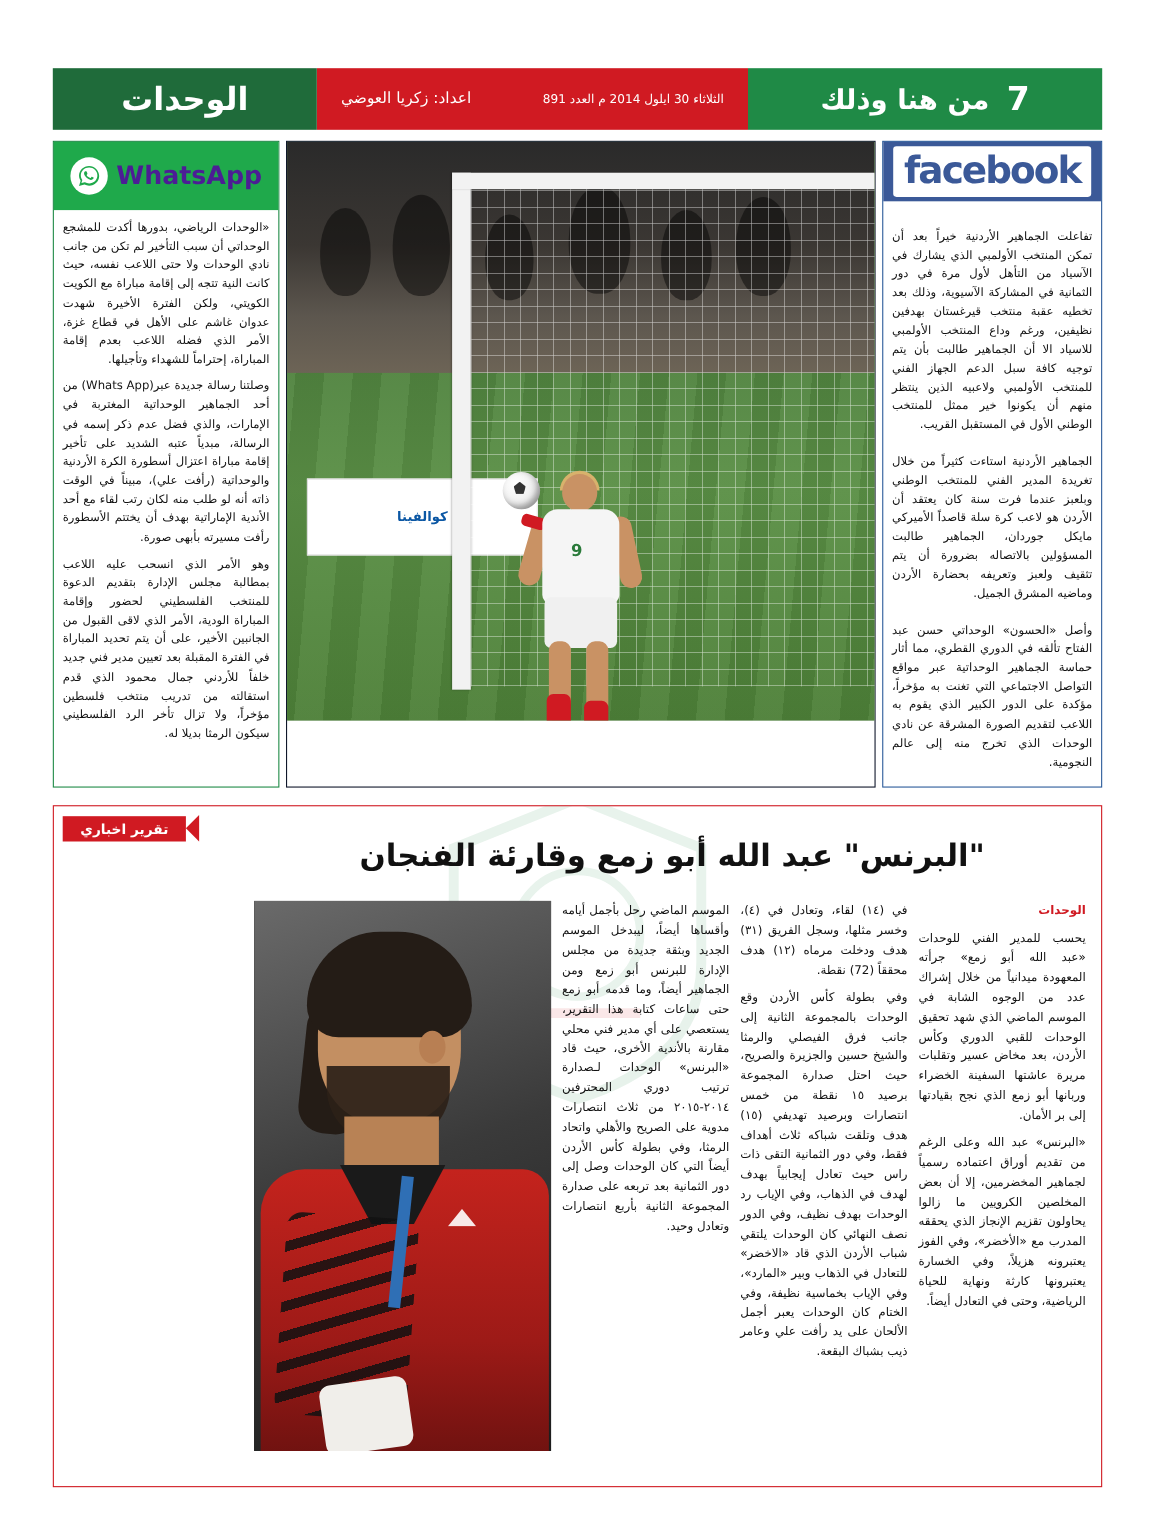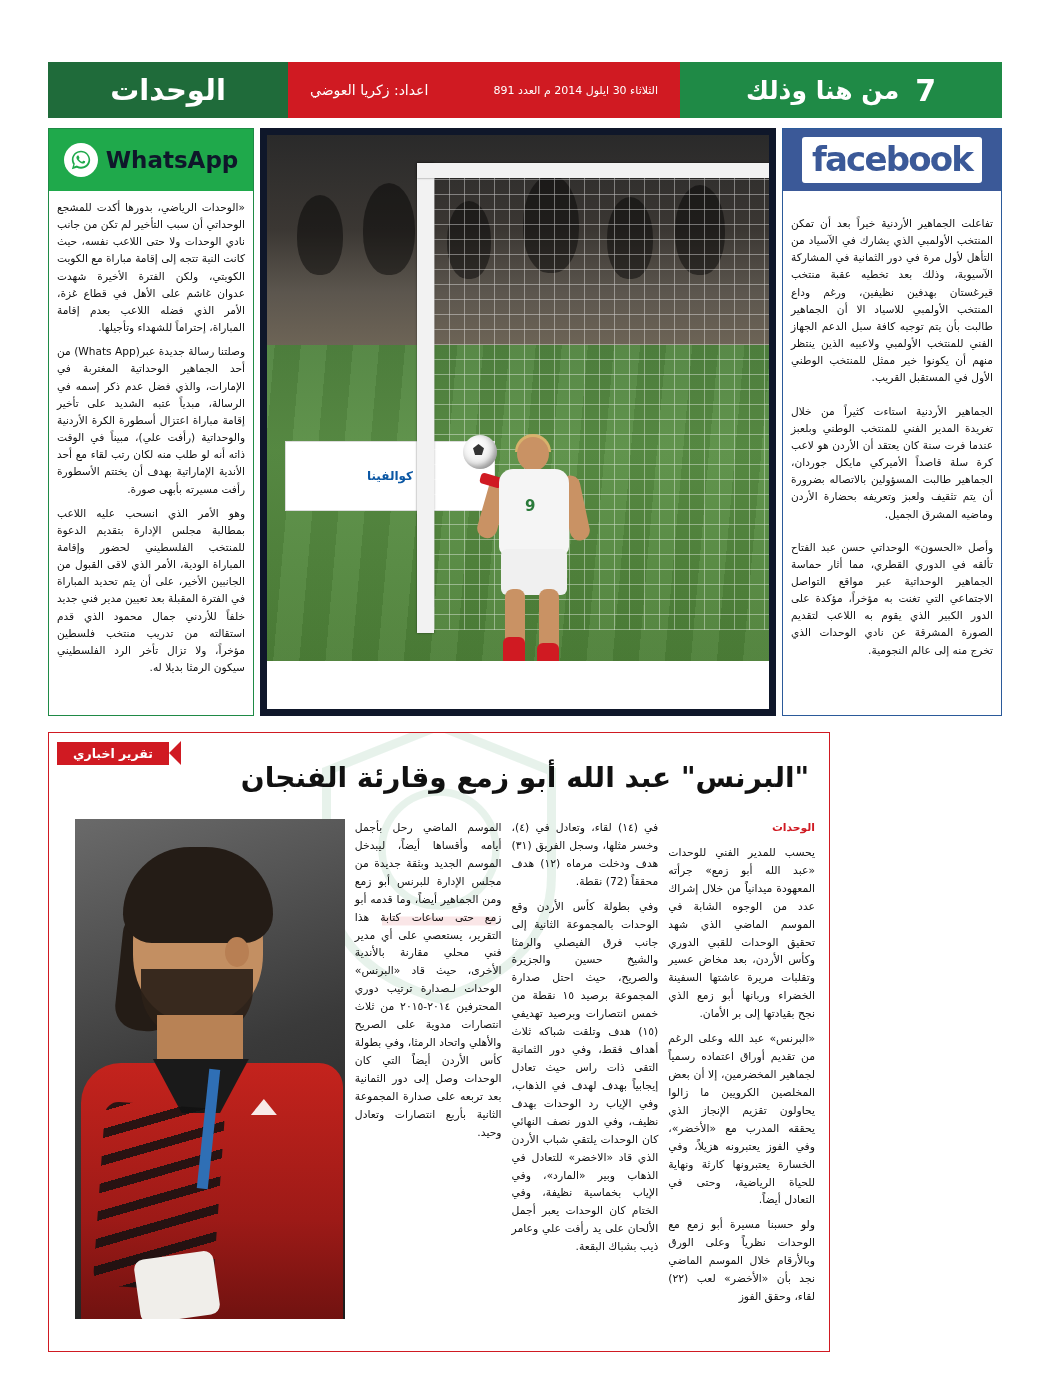--- a/index.html
+++ b/index.html
@@ -65,21 +65,21 @@
     position: absolute;
     top: 128px; left: 48px;
     width: 954px; height: 588px;
     display: flex;
     flex-direction: row;
     gap: 6px;
   }
 
   
   .fb-col {
-    width: 220px;
+    width: 200px;
     border: 1px solid #2b5a9a;
     display: flex;
     flex-direction: column;
   }
   .fb-logo-box {
     height: 62px;
     background: #3b5998;
     display: flex;
     align-items: center;
     justify-content: center;
@@ -105,21 +105,21 @@
     color: #111;
     direction: rtl;
   }
   .fb-body p { margin: 16px 0 7px 0; }
 
   
   .photo-col {
     flex: 1;
     display: flex;
     flex-direction: column;
-    border: 7px solid #0f172a;
+    border: 1px solid #0f172a;
   }
   .photo-wrap {
     position: relative;
     height: 526px;
     overflow: hidden;
     background: #4a7a3a;
   }
   .photo-caption {
     flex: 1;
     border-top: 1px solid #999;
@@ -218,37 +218,37 @@
     gap: 8px;
     flex-direction: row-reverse;
   }
   .wa-mark {
     width: 34px; height: 34px; border-radius: 50%;
     background: #ffffff;
     position: relative;
     display: flex; align-items: center; justify-content: center;
   }
   .wa-mark svg { width: 22px; height: 22px; }
-  .wa-word { color: #0f172a; font-size: 23px; font-weight: bold; }
+  .wa-word { color: #4c1d95; font-size: 23px; font-weight: bold; }
   .wa-body {
     flex: 1;
     padding: 8px 8px 6px 8px;
     font-size: 10.6px;
     line-height: 1.62;
     text-align: justify;
     direction: rtl;
     color: #111;
   }
   .wa-body p { margin: 0 0 7px 0; }
 
   
   .article {
     position: absolute;
     top: 732px; left: 48px;
-    width: 782px; height: 620px;
+    width: 954px; height: 620px;
     border: 1px solid #d01a22;
     background: #ffffff;
     overflow: hidden;
   }
   .watermark {
     position: absolute;
     left: 50%; top: -22px;
     transform: translateX(-50%);
     width: 300px; height: 300px;
     opacity: .10;
@@ -449,21 +449,20 @@
     </div>
 
     <div class="art-title">"البرنس" عبد الله أبو زمع وقارئة الفنجان</div>
 
     <div class="art-cols">
 
       <div class="col">
         <p class="col-lead">الوحدات</p>
         <p>يحسب للمدير الفني للوحدات «عبد الله أبو زمع» جرأته المعهودة ميدانياً من خلال إشراك عدد من الوجوه الشابة في الموسم الماضي الذي شهد تحقيق الوحدات للقبي الدوري وكأس الأردن، بعد مخاض عسير وتقلبات مريرة عاشتها السفينة الخضراء وربانها أبو زمع الذي نجح بقيادتها إلى بر الأمان.</p>
         <p>«البرنس» عبد الله وعلى الرغم من تقديم أوراق اعتماده رسمياً لجماهير المخضرمين، إلا أن بعض المخلصين الكرويين ما زالوا يحاولون تقزيم الإنجاز الذي يحققه المدرب مع «الأخضر»، وفي الفوز يعتبرونه هزيلاً، وفي الخسارة يعتبرونها كارثة ونهاية للحياة الرياضية، وحتى في التعادل أيضاً.</p>
-        <p>ولو حسبنا مسيرة أبو زمع مع الوحدات نظرياً وعلى الورق وبالأرقام خلال الموسم الماضي نجد بأن «الأخضر» لعب (٢٢) لقاء، وحقق الفوز</p>
       </div>
 
       <div class="col">
         <p>في (١٤) لقاء، وتعادل في (٤)، وخسر مثلها، وسجل الفريق (٣١) هدف ودخلت مرماه (١٢) هدف محققاً (72) نقطة.</p>
         <p>وفي بطولة كأس الأردن وقع الوحدات بالمجموعة الثانية إلى جانب فرق الفيصلي والرمثا والشيخ حسين والجزيرة والصريح، حيث احتل صدارة المجموعة برصيد ١٥ نقطة من خمس انتصارات وبرصيد تهديفي (١٥) هدف وتلقت شباكه ثلاث أهداف فقط، وفي دور الثمانية التقى ذات راس حيث تعادل إيجابياً بهدف لهدف في الذهاب، وفي الإياب رد الوحدات بهدف نظيف، وفي الدور نصف النهائي كان الوحدات يلتقي شباب الأردن الذي قاد «الاخضر» للتعادل في الذهاب وبير «المارد»، وفي الإياب بخماسية نظيفة، وفي الختام كان الوحدات يعبر أجمل الألحان على يد رأفت علي وعامر ذيب بشباك البقعة.</p>
       </div>
 
       <div class="col">
         <p>الموسم الماضي رحل بأجمل أيامه وأقساها أيضاً، ليبدخل الموسم الجديد وبثقة جديدة من مجلس الإدارة للبرنس أبو زمع ومن الجماهير أيضاً، وما قدمه أبو زمع حتى ساعات كتابة هذا التقرير، يستعصي على أي مدير فني محلي مقارنة بالأندية الأخرى، حيث قاد «البرنس» الوحدات لـصدارة ترتيب دوري المحترفين ٢٠١٤-٢٠١٥ من ثلاث انتصارات مدوية على الصريح والأهلي واتحاد الرمثا، وفي بطولة كأس الأردن أيضاً التي كان الوحدات وصل إلى دور الثمانية بعد تربعه على صدارة المجموعة الثانية بأربع انتصارات وتعادل وحيد.</p>
       </div>

